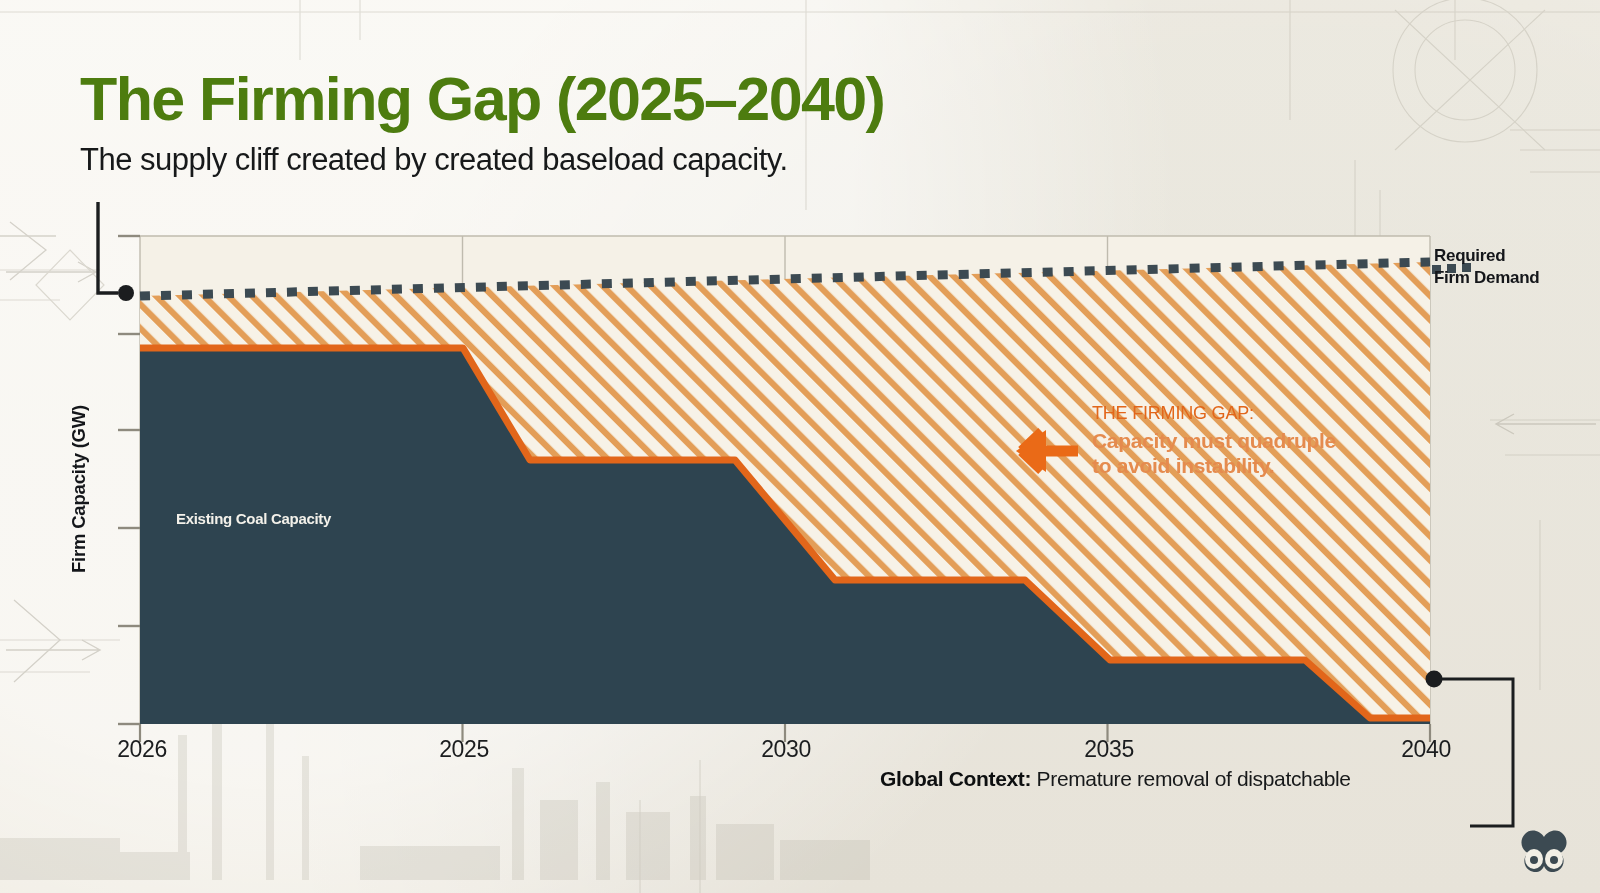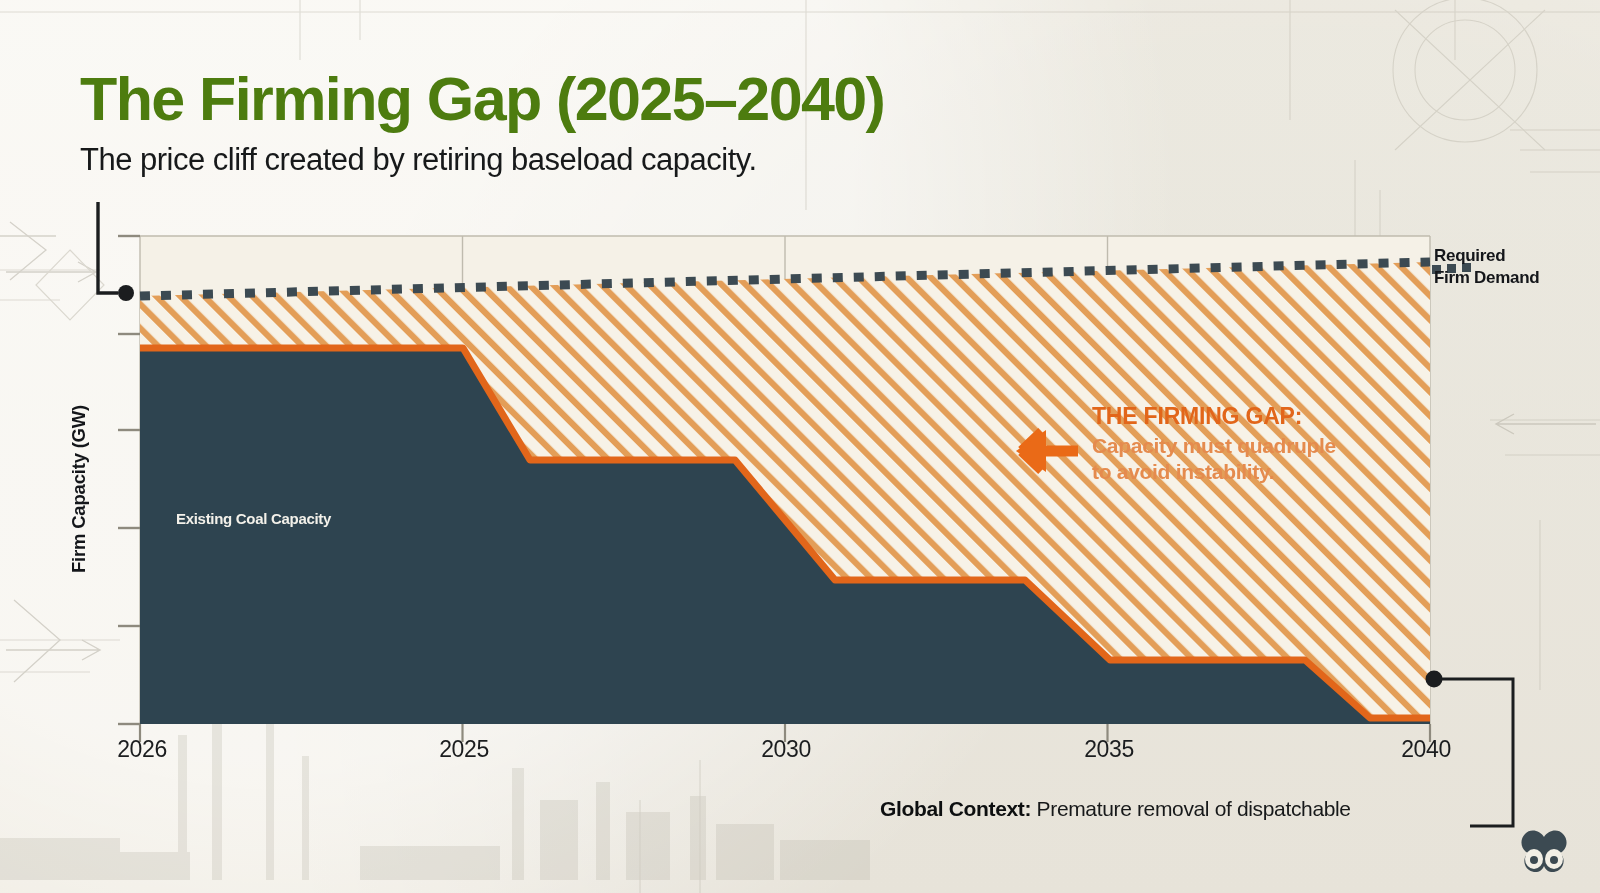--- a/index.html
+++ b/index.html
@@ -64,32 +64,32 @@
     position:absolute;left:1434px;top:245px;
     font-size:17px;font-weight:bold;color:#14161a;
     line-height:1.3;letter-spacing:-.3px;
   }
 
   
   .callout{
     position:absolute;left:1092px;top:404px;width:300px;
   }
   .callout-title{
-    font-size:23px;font-weight:bold;color:#e2661a;
+    font-size:18px;font-weight:normal;color:#e2661a;
     letter-spacing:-.2px;line-height:1.1;white-space:nowrap;
   }
   .callout-body{
     margin-top:4px;
     font-size:21px;font-weight:bold;color:#e58b4e;
     line-height:1.22;letter-spacing:-.3px;
   }
 
   
   .footnote{
-    position:absolute;left:880px;top:795px;width:600px;
+    position:absolute;left:880px;top:765px;width:600px;
     font-size:21px;line-height:1.32;color:#17191a;
     letter-spacing:-.35px;
   }
   .footnote b{font-weight:bold;color:#0d0f10;}
 
   .logo{position:absolute;left:1513px;top:829px;}
 </style>
 </head>
 <body>
 
@@ -142,21 +142,21 @@
       <rect x="716" y="824" width="58" height="56"></rect>
       <rect x="0" y="838" width="120" height="42"></rect>
       <rect x="120" y="852" width="70" height="28"></rect>
       <rect x="360" y="846" width="140" height="34"></rect>
       <rect x="780" y="840" width="90" height="40"></rect>
     </g>
   </svg>
 
   <div class="header">
     <h1 class="title">The Firming Gap (2025–2040)</h1>
-    <p class="subtitle">The price cliff created by retiring baseload capacity.</p>
+    <p class="subtitle">The supply cliff created by created baseload capacity.</p>
   </div>
 
   <div class="chart-wrap">
 
     <svg width="1600" height="893" viewBox="0 0 1600 893">
       <defs>
 
         <pattern id="gapHatch" width="17" height="17" patternUnits="userSpaceOnUse" patternTransform="rotate(-45)">
           <rect width="17" height="17" fill="#f7f2e7"></rect>
           <rect width="6.2" height="17" fill="#e0903f" opacity=".85"></rect>

